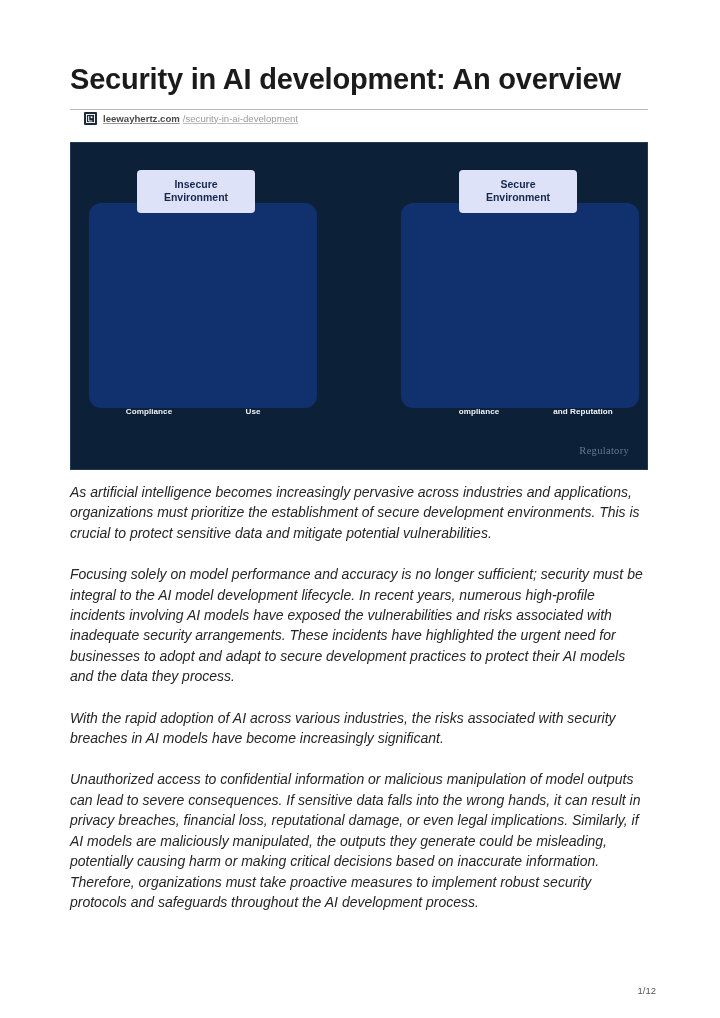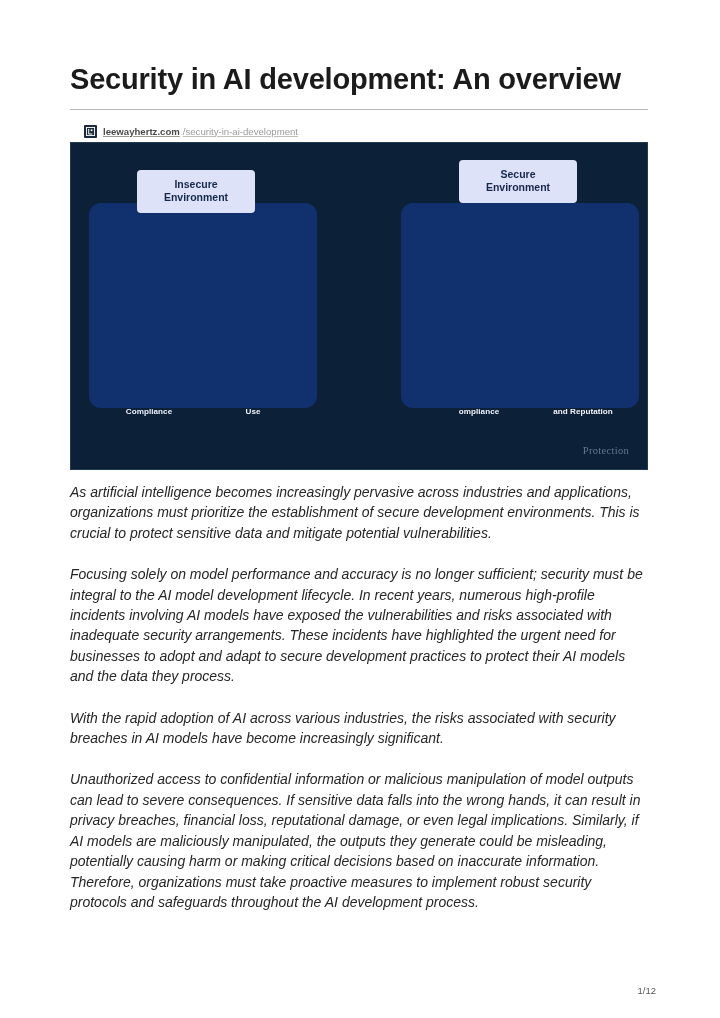--- a/index.html
+++ b/index.html
@@ -38,21 +38,21 @@
     margin: 0;
     line-height: 1.2;
   }
   .title-rule {
     margin-top: 12px;
     height: 1px;
     background: #b9b9b9;
     width: 100%;
   }
   .source-line {
-    margin-top: 15px;
+    margin-top: 2px;
     display: flex;
     align-items: center;
     gap: 6px;
     font-size: 9.6px;
     line-height: 1;
     padding-left: 14px;
   }
   .favicon {
     width: 13px;
     height: 13px;
@@ -101,21 +101,21 @@
     font-size: 10.5px;
     font-weight: bold;
     line-height: 1.25;
     text-align: center;
     padding: 8px 10px 9px;
     border-radius: 4px;
     box-sizing: border-box;
     z-index: 3;
   }
   .badge-insecure { left: 66px; top: 27px; width: 118px; }
-  .badge-secure   { left: 388px; top: 17px; width: 118px; }
+  .badge-secure   { left: 388px; top: 27px; width: 118px; }
 
   .env-panel {
     position: absolute;
     background: #10306e;
     border-radius: 12px;
     z-index: 2;
   }
   .panel-insecure { left: 18px; top: 60px; width: 228px; height: 205px; }
   .panel-secure   { left: 330px; top: 60px; width: 238px; height: 205px; }
 
@@ -493,21 +493,21 @@
             </g>
             <path d="M8 21.5l1.9 3.9 4.3.6-3.1 3 .7 4.3-3.8-2-3.8 2 .7-4.3-3.1-3 4.3-.6z" fill="#f4f7fd" stroke="#10306e" stroke-width="1.5" stroke-linejoin="round"></path>
             <path d="M17 21.5l1.9 3.9 4.3.6-3.1 3 .7 4.3-3.8-2-3.8 2 .7-4.3-3.1-3 4.3-.6z" fill="#f4f7fd" stroke="#10306e" stroke-width="1.5" stroke-linejoin="round"></path>
             <path d="M26 20.5l2.1 4.3 4.7.7-3.4 3.3.8 4.7-4.2-2.2-4.2 2.2.8-4.7-3.4-3.3 4.7-.7z" fill="#f4f7fd" stroke="#10306e" stroke-width="1.5" stroke-linejoin="round"></path>
           </svg>
         </span>
         <div class="cap">Trust
 and Reputation</div>
       </div>
 
-      <div class="watermark">Protection</div>
+      <div class="watermark">Regulatory</div>
     </div>
   </div>
 
   <div class="body-copy">
     <p>As artificial intelligence becomes increasingly pervasive across industries and applications, organizations must prioritize the establishment of secure development environments. This is crucial to protect sensitive data and mitigate potential vulnerabilities.</p>
     <p>Focusing solely on model performance and accuracy is no longer sufficient; security must be integral to the AI model development lifecycle. In recent years, numerous high-profile incidents involving AI models have exposed the vulnerabilities and risks associated with inadequate security arrangements. These incidents have highlighted the urgent need for businesses to adopt and adapt to secure development practices to protect their AI models and the data they process.</p>
     <p>With the rapid adoption of AI across various industries, the risks associated with security breaches in AI models have become increasingly significant.</p>
     <p>Unauthorized access to confidential information or malicious manipulation of model outputs can lead to severe consequences. If sensitive data falls into the wrong hands, it can result in privacy breaches, financial loss, reputational damage, or even legal implications. Similarly, if AI models are maliciously manipulated, the outputs they generate could be misleading, potentially causing harm or making critical decisions based on inaccurate information. Therefore, organizations must take proactive measures to implement robust security protocols and safeguards throughout the AI development process.</p>
   </div>
 

